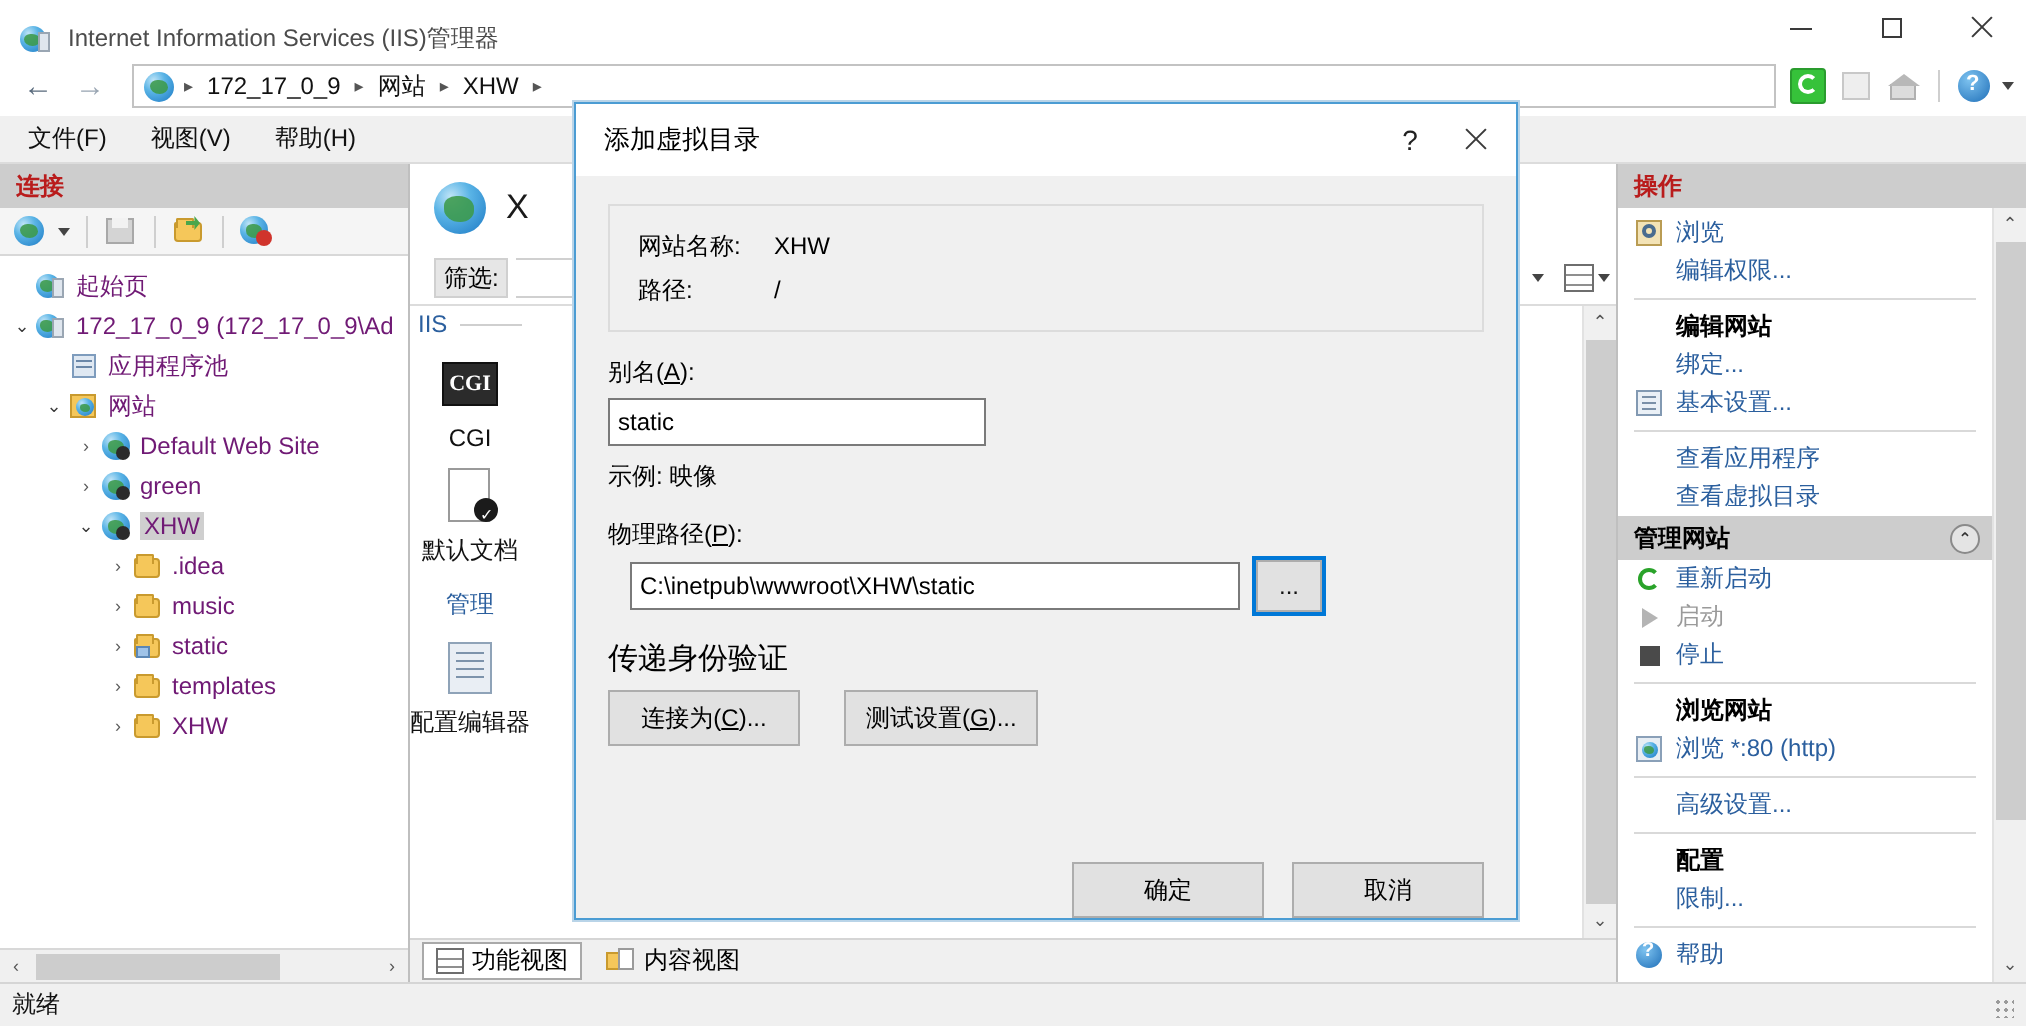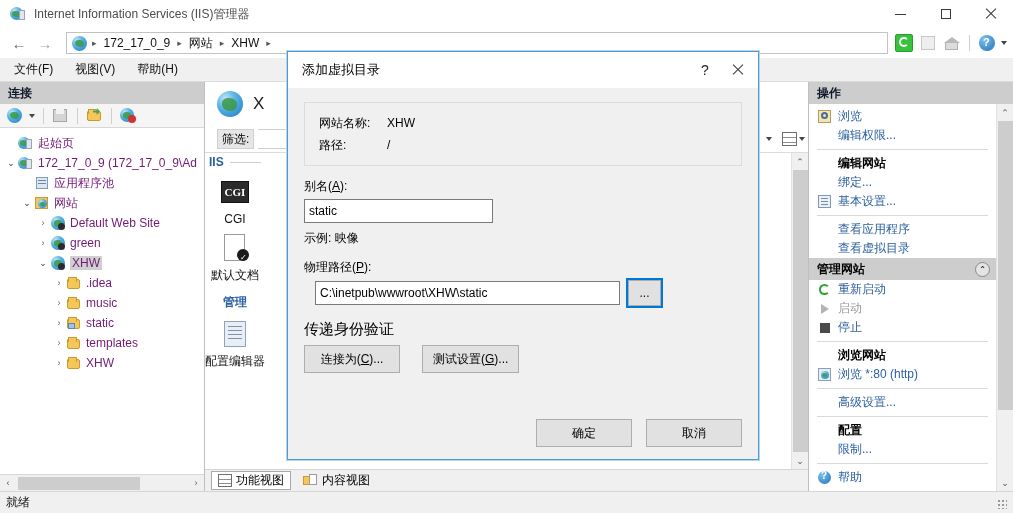--- a/index.html
+++ b/index.html
@@ -7,21 +7,21 @@
   body {
     width:1013px; height:513px;
     font-family:"Liberation Sans","DejaVu Sans",sans-serif;
     font-size:12px; color:#000; background:#fff;
     overflow:hidden; position:relative;
     -webkit-font-smoothing:none;
   }
   .app { position:absolute; inset:0; display:flex; flex-direction:column; background:#f0f0f0; }
 
   
-  .titlebar { height:28px; background:#fff; display:flex; align-items:center; flex:none; }
+  .titlebar { height:28px; background:#fff; display:flex; align-items:flex-end; flex:none; }
   .tb-icon { width:16px; height:16px; margin:0 8px 0 10px; position:relative; flex:none; }
   .tb-title { font-size:12px; color:#4c4c4c; flex:1; }
   .wctrls { display:flex; height:28px; }
   .wbtn { width:45px; height:28px; display:flex; align-items:center; justify-content:center;
           color:#222; font-size:12px; }
   .gl-min { width:11px; height:1px; background:#3a3a3a; }
   .gl-max { width:10px; height:10px; border:1px solid #3a3a3a; }
   .gl-close { width:12px; height:12px; position:relative; }
   .gl-close:before, .gl-close:after {
     content:""; position:absolute; left:-1px; top:5px; width:14px; height:1px; background:#3a3a3a; }
@@ -45,21 +45,21 @@
 
   
   .menubar { height:24px; background:#f0f0f0; display:flex; align-items:center;
              padding-left:14px; gap:22px; flex:none; border-bottom:1px solid #dcdcdc; }
   .menuitem { font-size:12px; color:#111; }
 
   
   .panes { flex:1; display:flex; min-height:0; background:#f0f0f0; }
 
   .pane-head { height:22px; background:#cdcdcd; display:flex; align-items:center;
-               padding-left:8px; font-weight:bold; font-size:12px; color:#0f172a; flex:none; }
+               padding-left:8px; font-weight:bold; font-size:12px; color:#b91c1c; flex:none; }
 
   
   .left { width:205px; display:flex; flex-direction:column; border-right:1px solid #bfbfbf; background:#fff; flex:none; }
   .conn-toolbar { height:24px; background:#f5f5f5; border-bottom:1px solid #d8d8d8;
                   display:flex; align-items:center; gap:5px; padding-left:7px; flex:none; }
   .tree { flex:1; background:#fff; overflow:hidden; padding-top:5px; font-size:12px; }
   .tnode { display:flex; align-items:center; height:20px; white-space:nowrap; }
   .tw { width:14px; text-align:center; color:#5a5a5a; font-size:9px; flex:none; }
   .tw.open { color:#3a3a3a; }
   .ticon { width:16px; height:16px; margin-right:4px; flex:none; position:relative; }
@@ -76,21 +76,21 @@
   .center-head { height:44px; display:flex; align-items:center; padding-left:12px; gap:10px; flex:none; background:#fff; }
   .pg-title { font-size:17px; color:#1a1a1a; }
   .filterrow { height:26px; display:flex; align-items:center; padding-left:12px; gap:4px; flex:none; background:#fff; }
   .filter-lbl { background:#e6e6e6; border:1px solid #d0d0d0; height:20px; padding:0 4px;
                 display:flex; align-items:center; font-size:12px; }
   .filter-in { height:20px; flex:1; border:1px solid #d0d0d0; border-left:none; background:#fff; }
   .fbtn { height:20px; display:flex; align-items:center; gap:2px; padding:0 3px; }
   .center-body { flex:1; display:flex; min-height:0; border-top:1px solid #dcdcdc; background:#fff; }
   .feat-col { width:60px; flex:none; }
   .grp-row { display:flex; align-items:center; height:18px; padding:0 4px; }
-  .grp-name { font-size:12px; color:#2b5f9e;font-weight:bold; }
+  .grp-name { font-size:12px; color:#2b5f9e; }
   .grp-line { flex:1; height:1px; background:#cfcfcf; margin-left:6px; }
   .feat { width:60px; display:flex; flex-direction:column; align-items:center; margin-top:6px; }
   .feat-ic { width:32px; height:32px; position:relative; margin-bottom:3px; }
   .feat-lbl { font-size:12px; color:#111; white-space:nowrap; }
   .vscroll { width:17px; background:#f0f0f0; border-left:1px solid #e2e2e2;
              display:flex; flex-direction:column; align-items:center; flex:none; }
   .vs-arrow { height:17px; width:17px; display:flex; align-items:center; justify-content:center;
               font-size:9px; color:#555; }
   .vs-track { flex:1; width:15px; position:relative; }
   .vs-thumb { position:absolute; top:0; left:0; width:15px; height:100%; background:#cdcdcd; }
@@ -141,21 +141,21 @@
            padding:0 4px; font-size:12px; color:#000; }
   .hint { font-size:12px; color:#000; margin-top:7px; }
   .pathrow { display:flex; align-items:center; gap:8px;margin-left:11px; }
   .browse { width:33px; height:26px; background:#e1e1e1; border:1px solid #adadad;
             display:flex; align-items:center; justify-content:center;
             box-shadow:0 0 0 2px #0078d7; font-size:12px; color:#111; }
   .sec-lbl { font-size:15px; color:#000; margin:14px 0 6px 0; }
   .btnrow { display:flex; gap:22px; }
   .btn { height:28px; min-width:96px; background:#e1e1e1; border:1px solid #adadad;
          display:flex; align-items:center; justify-content:center; font-size:12px; color:#000; padding:0 10px; }
-  .dlg-foot { position:absolute; right:16px; bottom:12px; display:flex; gap:14px; }
+  .dlg-foot { position:absolute; right:16px; bottom:0; display:flex; gap:14px; }
   .btn-wide { width:90px; height:28px; }
 
   
   .globe { border-radius:50%;
     background:radial-gradient(circle at 32% 28%, #bfe4f7 0%, #5ab4e6 38%, #1b78c4 100%); }
   .globe:after { content:""; position:absolute; left:18%; top:28%; width:60%; height:48%;
     background:#3c9a4a; border-radius:45% 55% 50% 60%; opacity:.88; }
   .folder { background:#f5c75a; border:1px solid #c99a2e; border-radius:1px 2px 2px 2px; }
   .folder:before { content:""; position:absolute; left:0; top:-3px; width:7px; height:4px;
     background:#f5c75a; border:1px solid #c99a2e; border-bottom:none; border-radius:1px 1px 0 0; }

